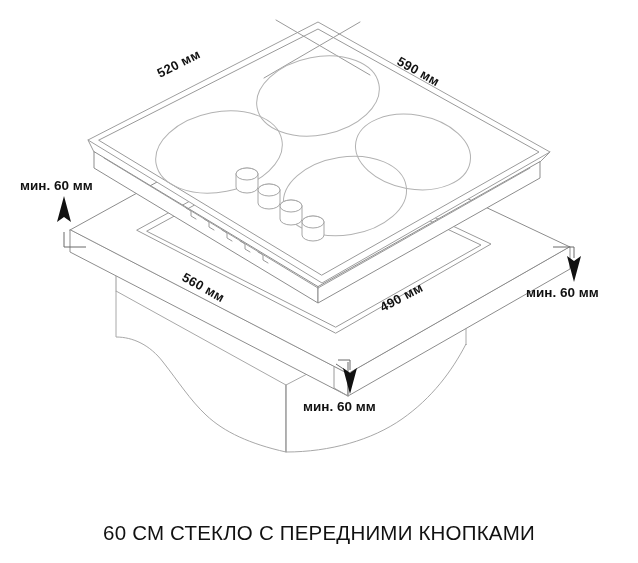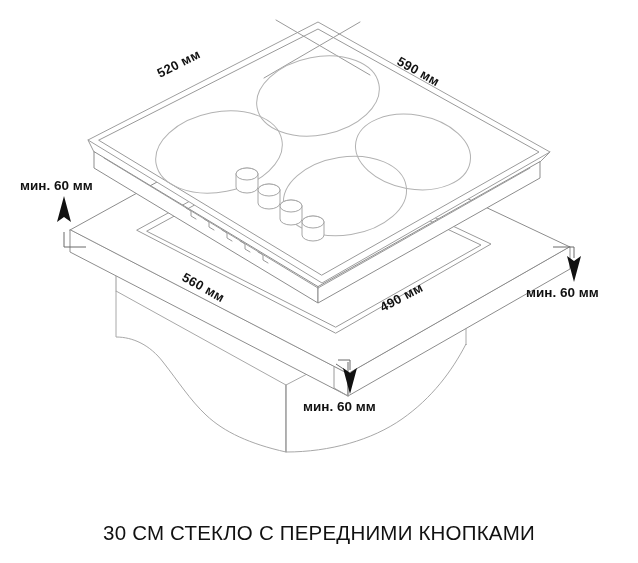--- a/index.html
+++ b/index.html
@@ -224,15 +224,15 @@
 
     <g>
       <path class="leader" d="M 336 364 L 348 372 M 348 362 L 348 372"></path>
       <path class="leader" d="M 338 360 L 350 360 L 350 370"></path>
       <polygon class="arrow-head" points="350,394 343,368 350,373 357,368"></polygon>
       <text class="gap-text" x="303" y="411">мин. 60 мм</text>
     </g>
 
   </svg>
 
-  <div class="caption">30 СМ СТЕКЛО С ПЕРЕДНИМИ КНОПКАМИ</div>
+  <div class="caption">60 СМ СТЕКЛО С ПЕРЕДНИМИ КНОПКАМИ</div>
 
 </div>
 
 </body></html>

